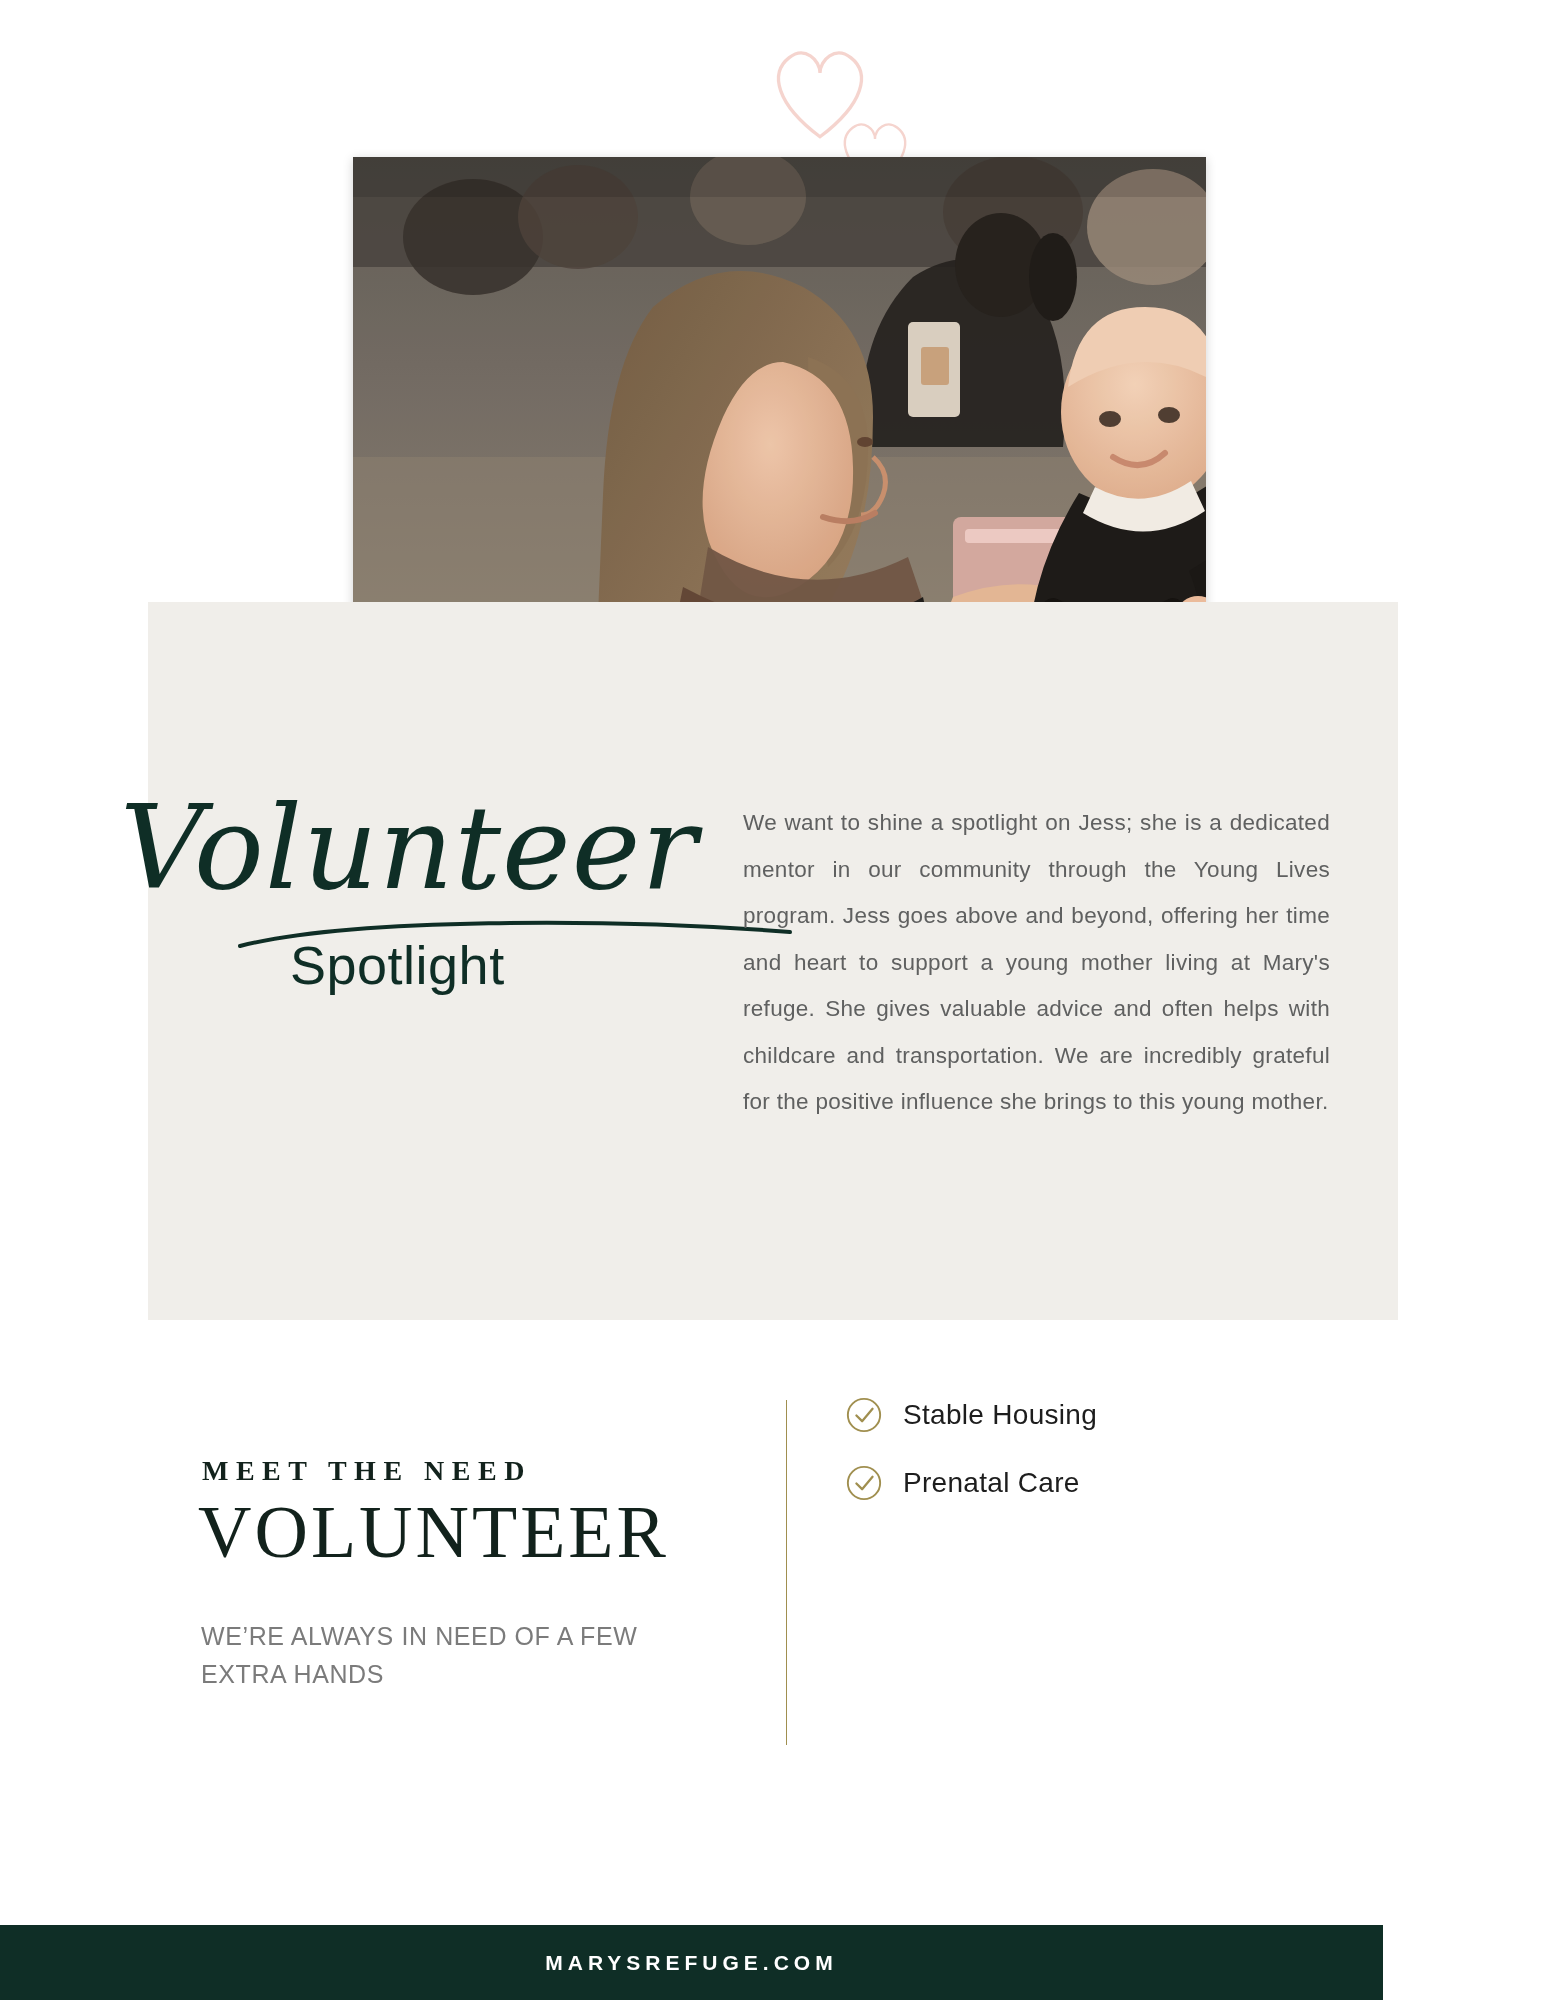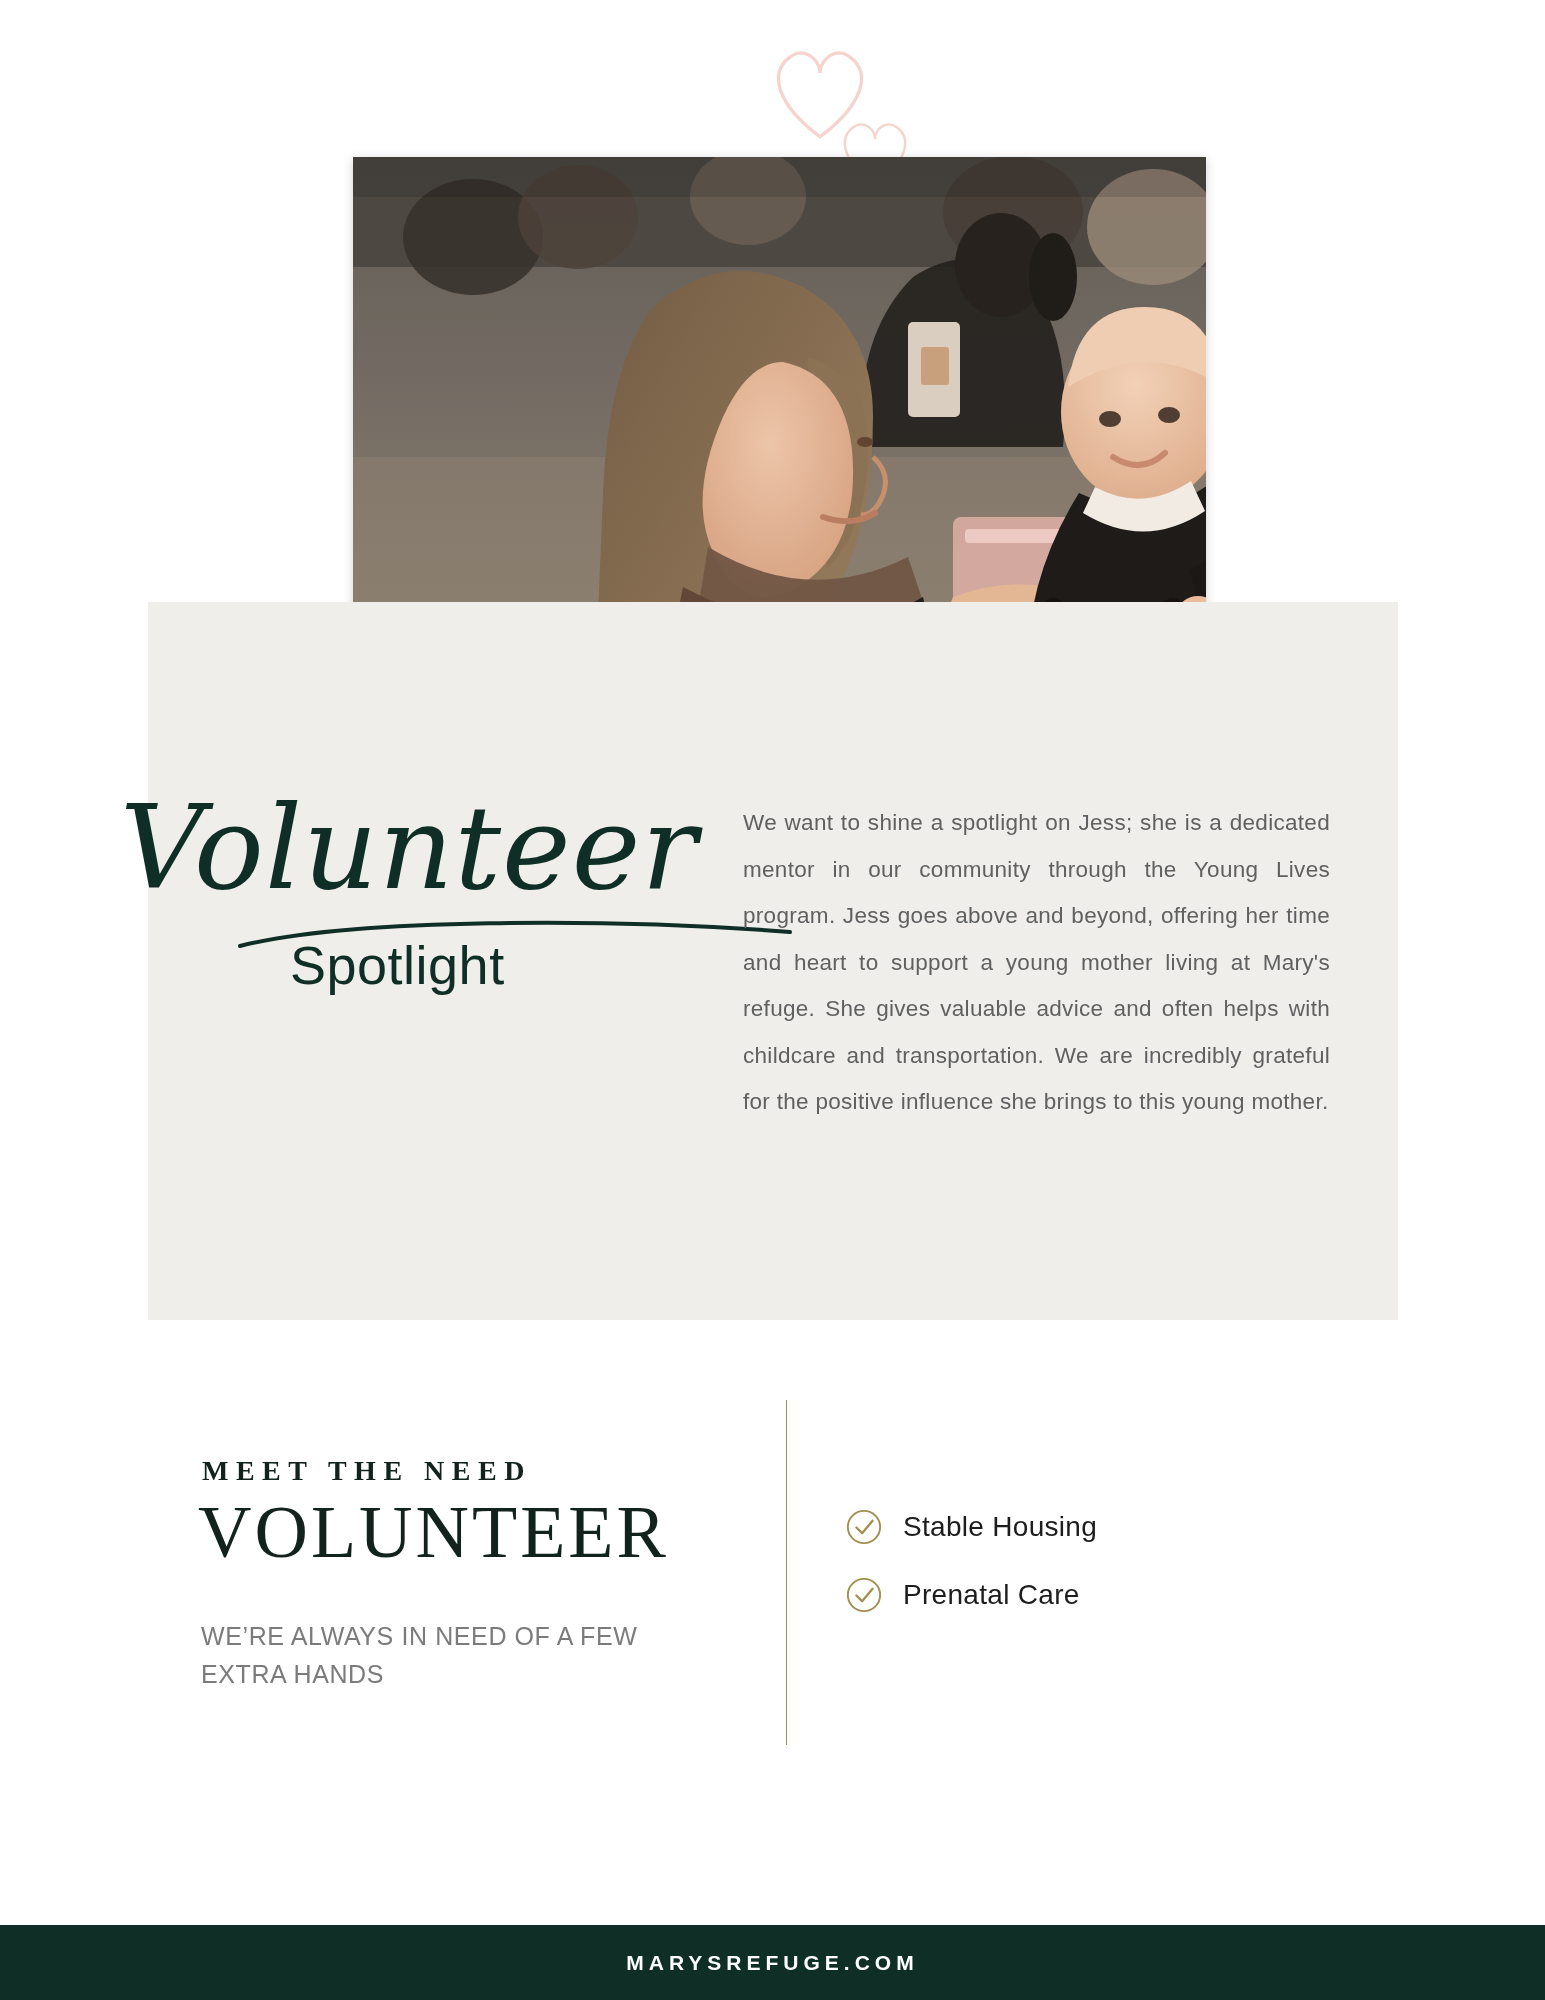--- a/index.html
+++ b/index.html
@@ -142,21 +142,21 @@
     left: 786px;
     top: 1400px;
     width: 1px;
     height: 345px;
     background: #a08f4f;
   }
 
   .needs-list {
     position: absolute;
     left: 845px;
-    top: 1508px;
+    top: 1396px;
     list-style: none;
     margin: 0;
     padding: 0;
   }
   .needs-list li {
     display: flex;
     align-items: center;
     margin-bottom: 30px;
   }
   .check-icon {
@@ -169,21 +169,21 @@
     font-size: 28px;
     color: #1d1d1d;
     letter-spacing: 0.3px;
   }
 
   
   .footer {
     position: absolute;
     left: 0;
     bottom: 0;
-    width: 1545px;
+    width: 1383px;
     height: 75px;
     background: #0f2e26;
     display: flex;
     align-items: center;
     justify-content: center;
   }
   .footer-text {
     color: #ffffff;
     font-size: 21px;
     letter-spacing: 5px;

